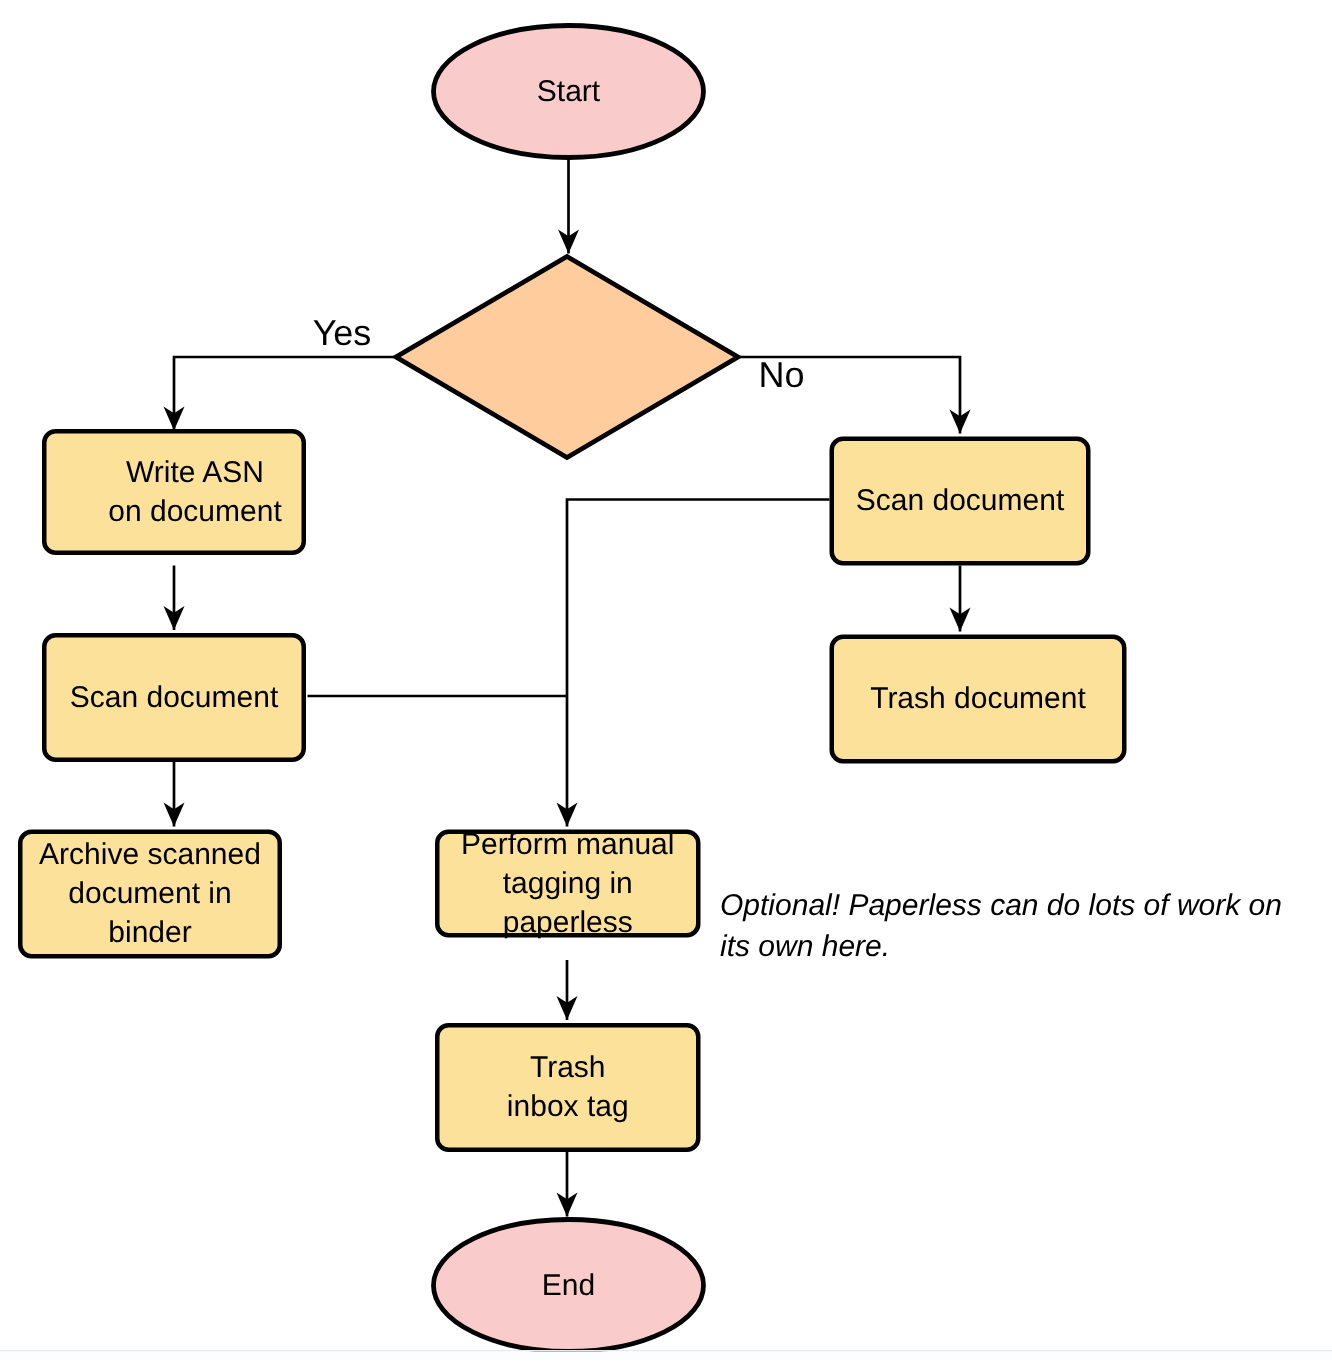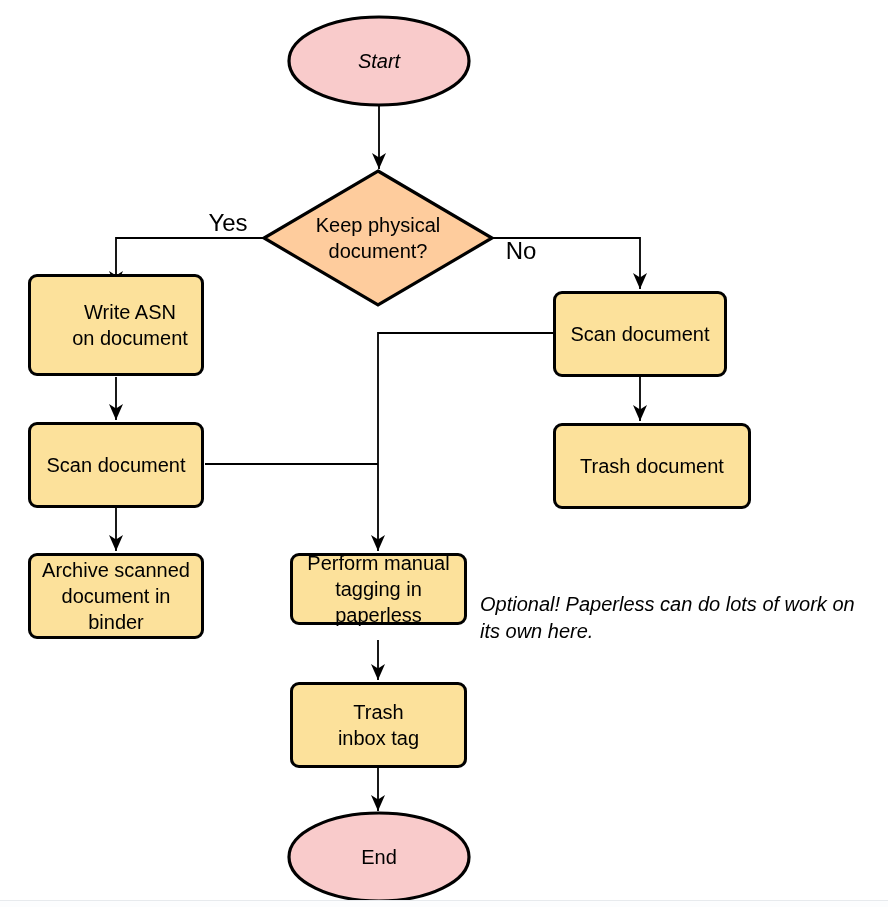--- a/index.html
+++ b/index.html
@@ -84,34 +84,32 @@
     <path d="M205,464 H378" fill="none" stroke="#000" stroke-width="1.8"></path>
     <path d="M553,333 H378 V551" fill="none" stroke="#000" stroke-width="1.8" marker-end="url(#arrow)"></path>
     <path d="M378,640 V680" fill="none" stroke="#000" stroke-width="1.8" marker-end="url(#arrow)"></path>
     <path d="M378,768 V811" fill="none" stroke="#000" stroke-width="1.8" marker-end="url(#arrow)"></path>
 
     <ellipse cx="379" cy="61" rx="90" ry="44" fill="#F9CBCB" stroke="#000000" stroke-width="3.2"></ellipse>
     <polygon points="378,171 492,238 378,305 264,238" fill="#FECC9D" stroke="#000000" stroke-width="3.2"></polygon>
     <ellipse cx="379" cy="857" rx="90" ry="44" fill="#F9CBCB" stroke="#000000" stroke-width="3.2"></ellipse>
   </svg>
 
-  <div class="node" style="left:289px; top:17px; width:180px; height:88px;font-style:italic;">Start</div>
+  <div class="node" style="left:289px; top:17px; width:180px; height:88px;">Start</div>
 
-  <div class="node" style="left:264px; top:172px; width:228px; height:132px;">Keep physical
-document?</div>
 
   <div class="edge-label" style="left:198px; top:212px; width:60px;">Yes</div>
   <div class="edge-label" style="left:491px; top:212px; width:60px;margin-top:28px;">No</div>
 
-  <div class="node process" style="left:28px; top:274px; width:176px; height:102px;padding-left:28px;">Write ASN
+  <div class="node process" style="left:28px; top:286px; width:176px; height:84px;padding-left:28px;">Write ASN
 on document</div>
 
   <div class="node process" style="left:28px; top:422px; width:176px; height:86px;">Scan document</div>
 
-  <div class="node process" style="left:28px; top:553px; width:176px; height:86px;">Archive scanned
+  <div class="node process" style="left:12px; top:553px; width:176px; height:86px;">Archive scanned
 document in
 binder</div>
 
   <div class="node process" style="left:553px; top:291px; width:174px; height:86px;">Scan document</div>
 
   <div class="node process" style="left:553px; top:423px; width:198px; height:86px;">Trash document</div>
 
   <div class="node process" style="left:290px; top:553px; width:177px; height:72px;">Perform manual
 tagging in
 paperless</div>

